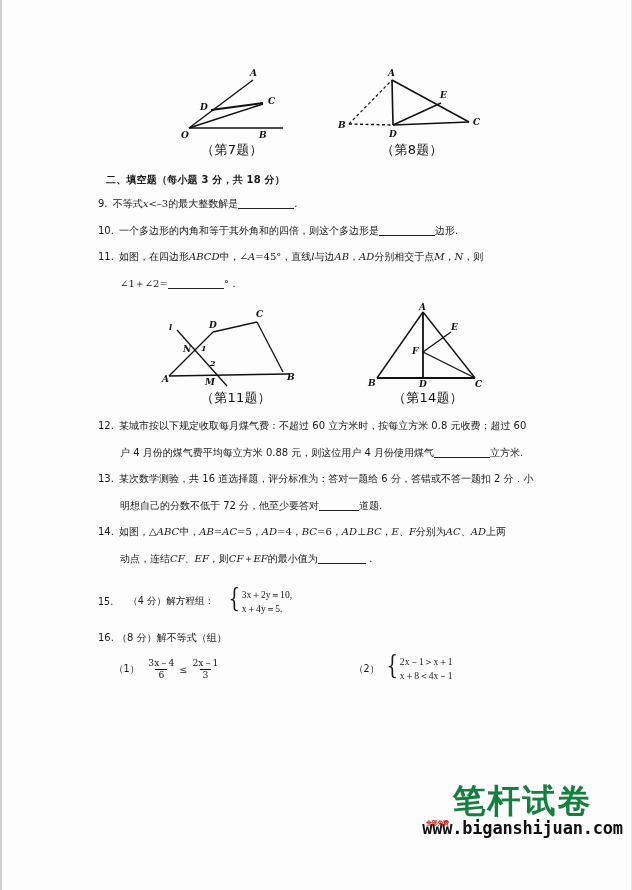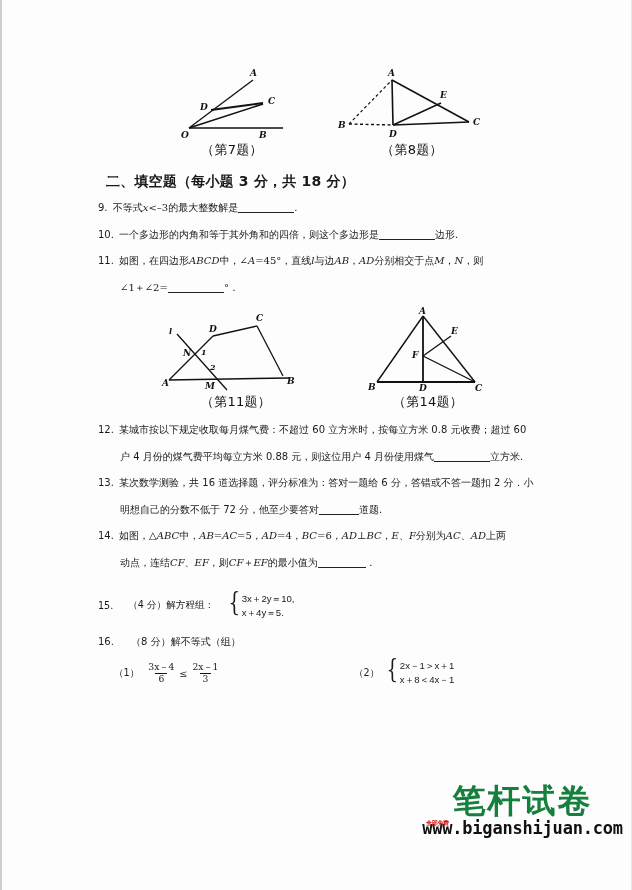--- a/index.html
+++ b/index.html
@@ -54,21 +54,21 @@
     font-style: italic;
     font-weight: 700;
     font-size: 9px;
     fill: #111;
   }
   svg .lbl-sm { font-size: 8px; }
   svg line, svg polyline, svg path { stroke: #111; }
 
   
   .sec-head {
-    font-size: 14px;
+    font-size: 10px;
     font-weight: 700;
     margin: 14px 0 7px 8px;
     letter-spacing: 0.2px;
   }
   .q {
     font-size: 10px;
     line-height: 1.95;
     margin: 0 0 7px 0;
     text-align: justify;
   }
@@ -108,21 +108,21 @@
     font-family: "DejaVu Serif", "Liberation Serif", serif;
     font-size: 26px;
     line-height: 0.78;
     transform: scaleX(0.7);
     margin-right: -1px;
   }
   .brace-sys .rows {
     display: flex;
     flex-direction: column;
     justify-content: flex-start;
-    font-family: Liberation Sans, sans-serif;
+    font-family: Liberation Serif, serif;
     font-size: 9.6px;
     line-height: 1.45;
   }
   .frac {
     display: inline-flex;
     flex-direction: column;
     align-items: center;
     vertical-align: middle;
     font-family: "DejaVu Serif", "Liberation Serif", serif;
     font-size: 9.2px;
@@ -312,21 +312,21 @@
       <span class="brace-sys">
         <span class="brace">{</span>
         <span class="rows">
           <span>3x＋2y＝10,</span>
           <span>x＋4y＝5.</span>
         </span>
       </span>
     </div>
 
     <p class="q" style="margin-top:12px;">
-      <span class="num" style="margin-right:14px;">16.</span>
+      <span class="num" style="margin-right:0;">16.</span>
       <span>（8 分）解不等式（组）</span>
     </p>
 
     <div class="ineq-row">
       <div class="ineq-left">
         <span style="margin-right:4px;">（1）</span>
         <span class="frac">
           <span class="num2">3x－4</span>
           <span class="den">6</span>
         </span>

